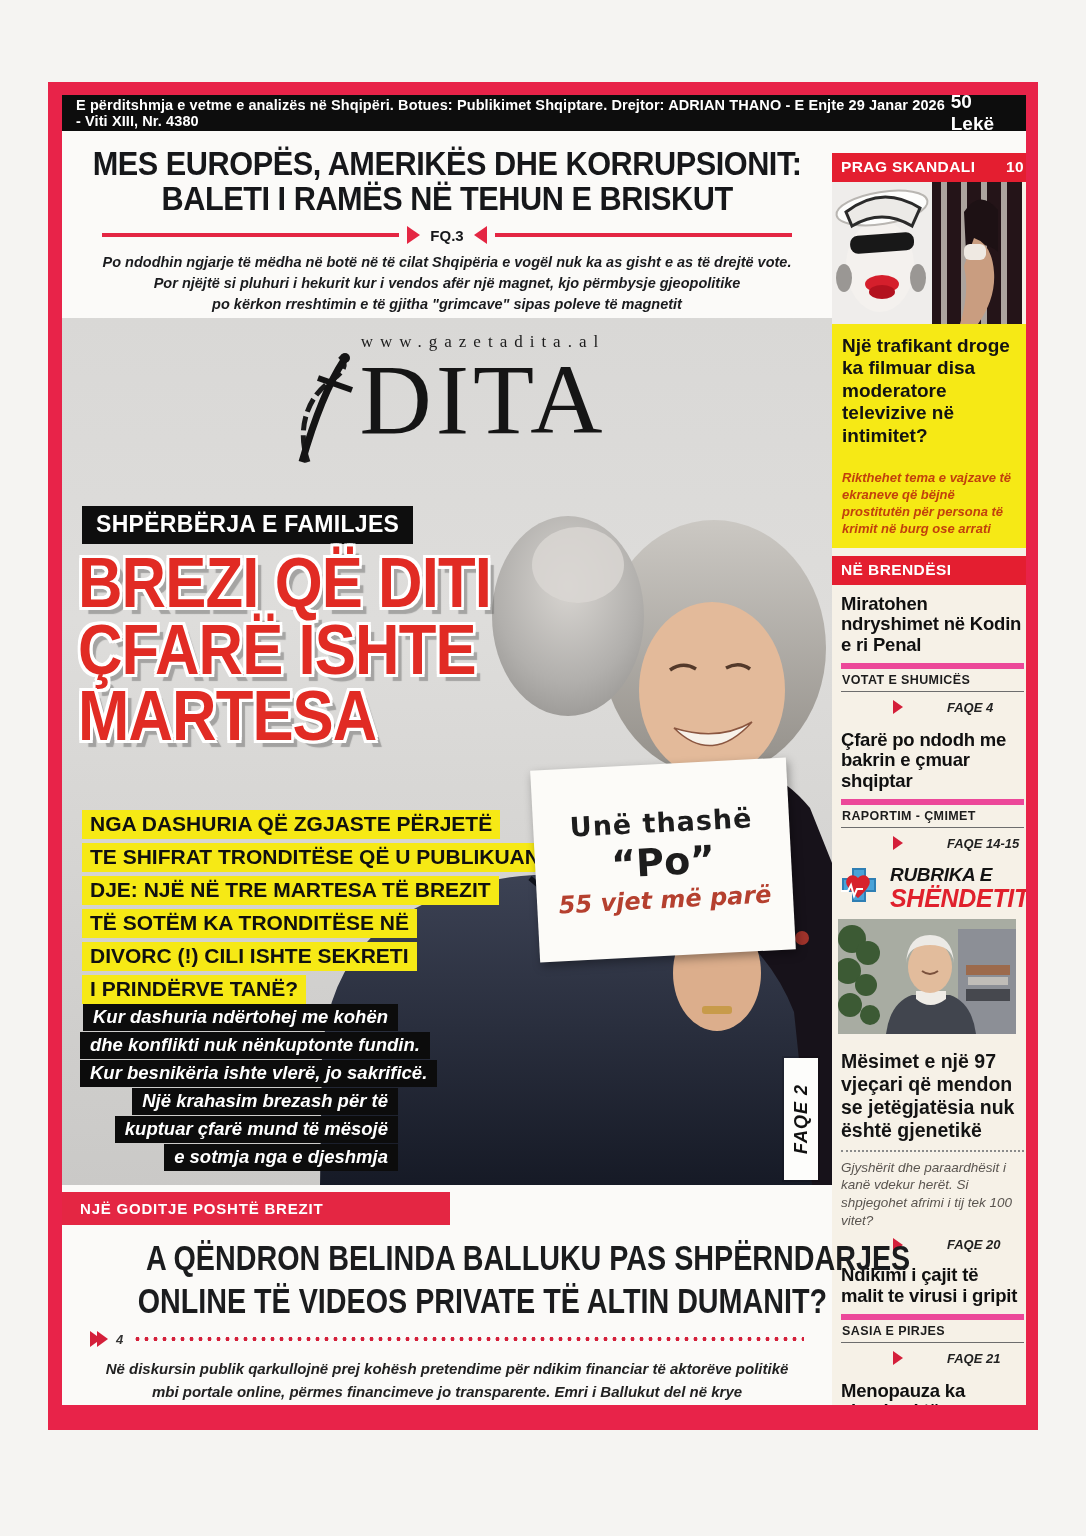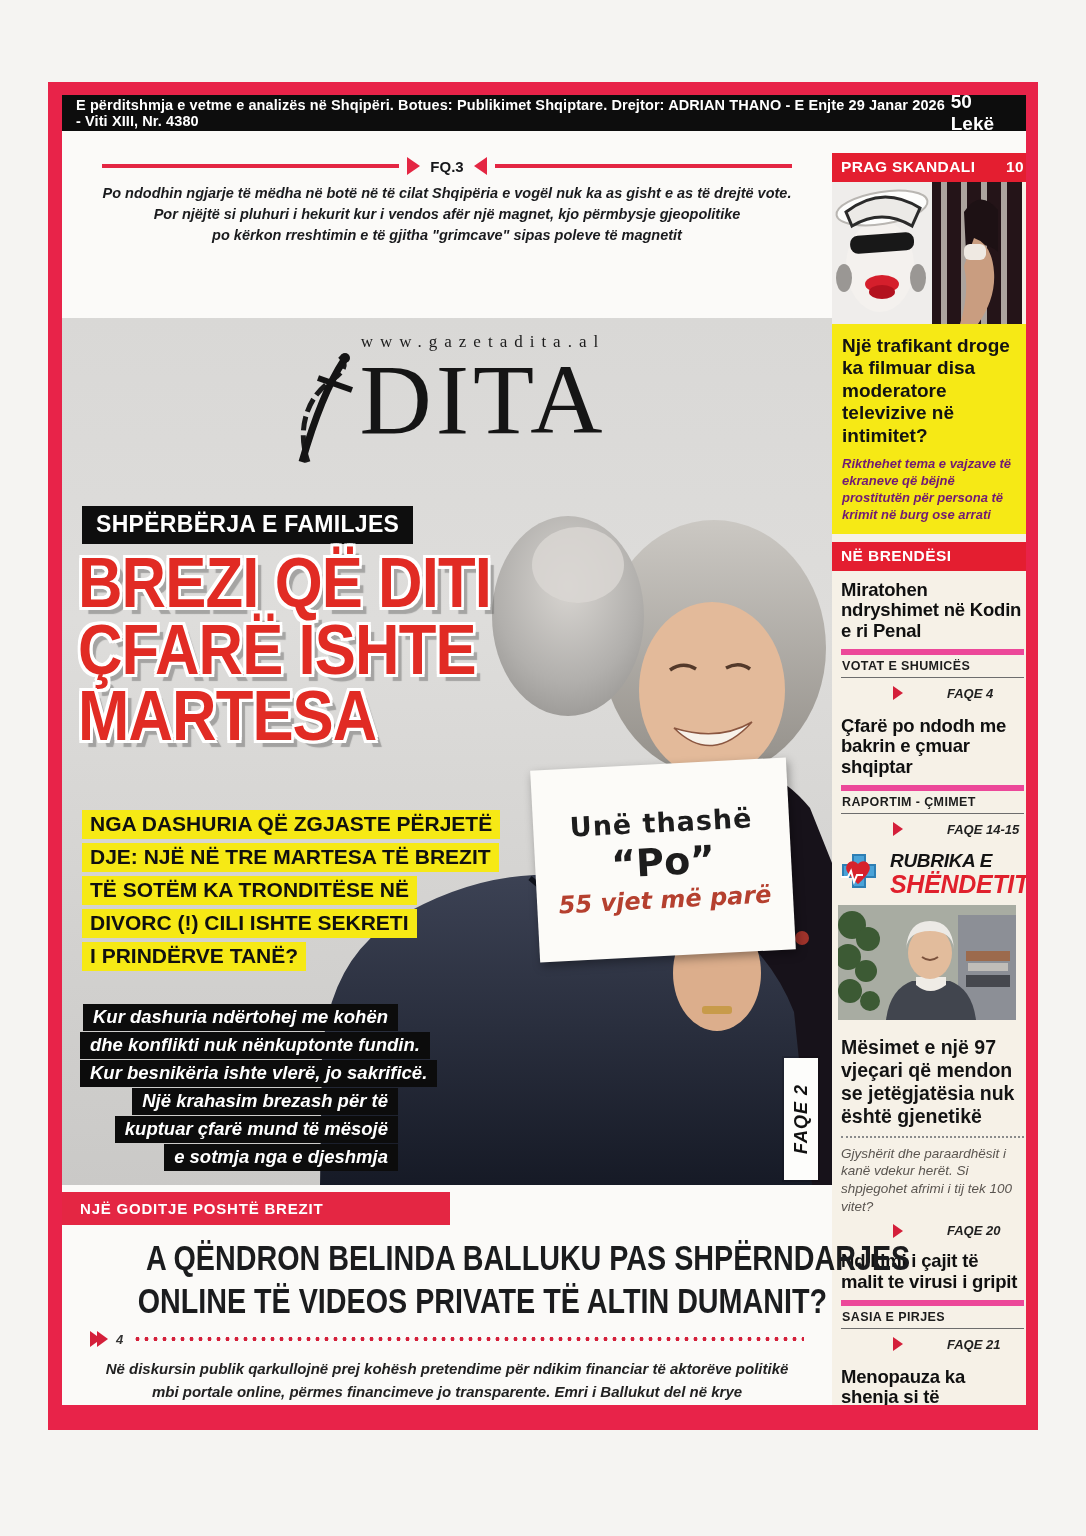--- a/index.html
+++ b/index.html
@@ -94,21 +94,21 @@
            color:#222; line-height:1.5; }
 
   
   .sb-spacer { height:22px; flex:0 0 auto; }
   .sb-bar { background:#e41e30; color:#fff; font-weight:900; font-size:15.5px; letter-spacing:.4px;
             padding:5px 9px 6px; display:flex; justify-content:space-between; align-items:center; flex:0 0 auto; }
   .sb-body { background:#f6f1e7; flex:1; display:flex; flex-direction:column; }
   .sb-img { height:142px; display:flex; flex:0 0 auto; overflow:hidden; }
   .sb-ybox { background:#f6e915; padding:11px 10px 10px; flex:0 0 auto; }
   .sb-ybox .yh { font-weight:800; font-size:19px; line-height:1.18; color:#121212; }
-  .sb-ybox .yd { font-style:italic; font-weight:600; font-size:13px; line-height:1.3; color:#701a75; margin-top:9px; }
+  .sb-ybox .yd { font-style:italic; font-weight:600; font-size:13px; line-height:1.3; color:#c2410c; margin-top:23px; }
   .sb-gap { height:8px; flex:0 0 auto; background:#f6f1e7; }
   .sb-item { padding:9px 9px 2px; flex:0 0 auto; }
   .sb-h { font-weight:900; font-size:18.5px; line-height:1.12; color:#101010; letter-spacing:-.2px; }
   .sb-tag { margin-top:7px; border-top:6px solid #ec4899; border-bottom:1px solid #6d6d6d;
             padding:4px 1px; font-weight:900; font-size:12.5px; letter-spacing:.4px; color:#1c1c1c; }
   .sb-page { display:flex; align-items:center; margin:8px 0 4px 52px;gap:36px; }
   .sb-page i { width:0; height:0; border-top:7px solid transparent; border-bottom:7px solid transparent;
                border-left:10px solid #d41f3a; display:block; margin-right:8px; }
   .sb-page span { font-style:italic; font-weight:bold; font-size:13px; color:#222; }
 
@@ -131,20 +131,24 @@
   <div class="topbar">
     <div class="strip">E përditshmja e vetme e analizës në Shqipëri. Botues: Publikimet Shqiptare. Drejtor: ADRIAN THANO - E  Enjte  29  Janar 2026 - Viti XIII, Nr. 4380</div>
     <div class="price">50 Lekë</div>
   </div>
 
   <div class="cols">
 
    <div class="maincol">
 
     <div class="header-block">
+      <div class="hl-top">
+        <span>MES EUROPËS, AMERIKËS DHE KORRUPSIONIT:</span><br>
+        <span>BALETI I RAMËS NË TEHUN E BRISKUT</span>
+      </div>
       <div class="fqrow">
         <div class="fqline"></div>
         <div class="tri-r"></div>
         <div class="fqtext">FQ.3</div>
         <div class="tri-l"></div>
         <div class="fqline"></div>
       </div>
       <div class="deck-top">
         <span>Po ndodhin ngjarje të mëdha në botë në të cilat Shqipëria e vogël nuk ka as gisht e as të drejtë vote.</span><br>
         <span>Por njëjtë si pluhuri i hekurit kur i vendos afër një magnet, kjo përmbysje gjeopolitike</span><br>
@@ -219,20 +223,21 @@
 
       <div class="kicker">SHPËRBËRJA E FAMILJES</div>
       <div class="red-headline">
         <span>BREZI QË DITI</span>
         <span>ÇFARË ISHTE</span>
         <span>MARTESA</span>
       </div>
 
       <div class="ydeck">
         <span>NGA DASHURIA QË ZGJASTE PËRJETË</span>
+        <span>TE SHIFRAT TRONDITËSE QË U PUBLIKUAN</span>
         <span>DJE: NJË NË TRE MARTESA TË BREZIT</span>
         <span>TË SOTËM KA TRONDITËSE NË</span>
         <span>DIVORC (!) CILI ISHTE SEKRETI</span>
         <span>I PRINDËRVE TANË?</span>
       </div>
 
       <div class="note">
         <span>Kur dashuria ndërtohej me kohën</span><br>
         <span>dhe konflikti nuk nënkuptonte fundin.</span><br>
         <span>Kur besnikëria ishte vlerë, jo sakrificë.</span><br>

